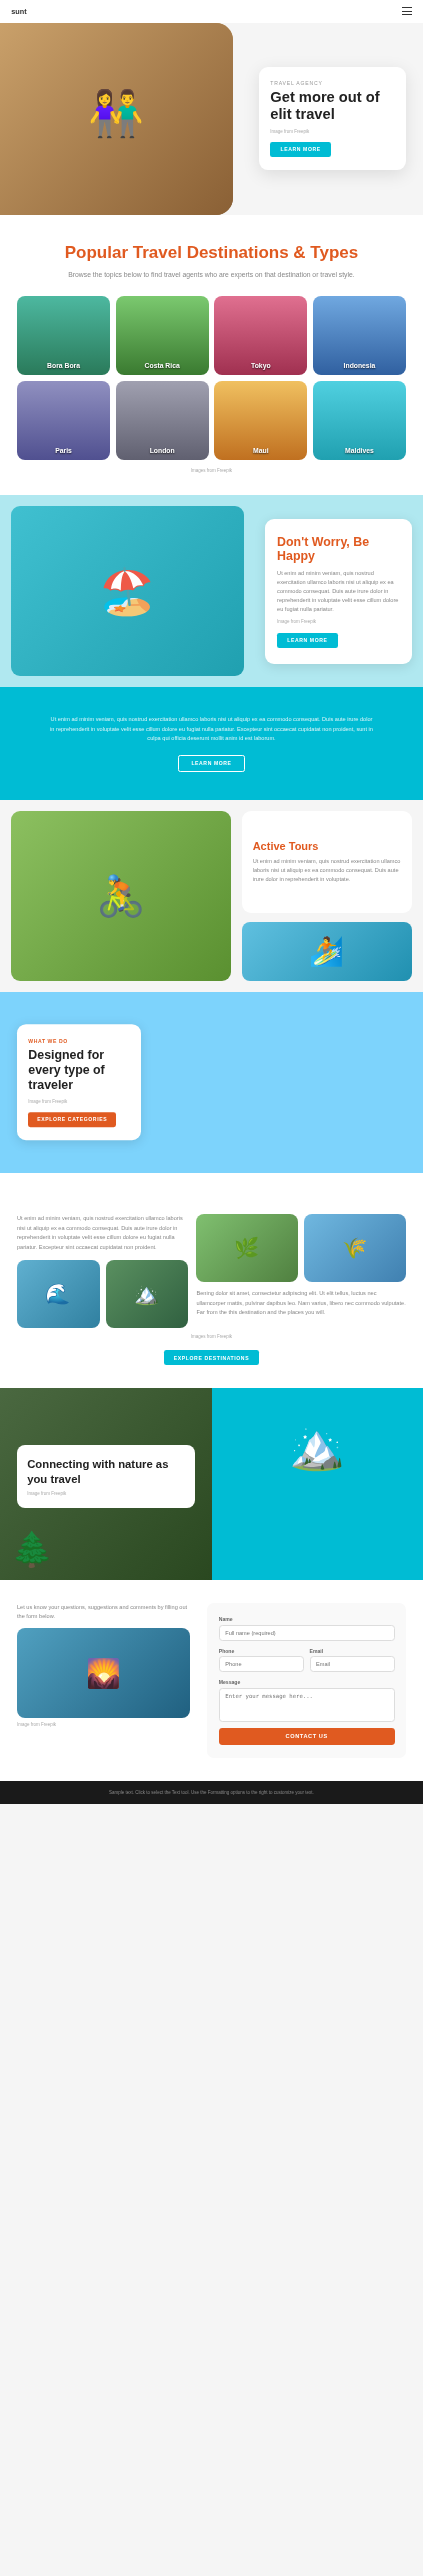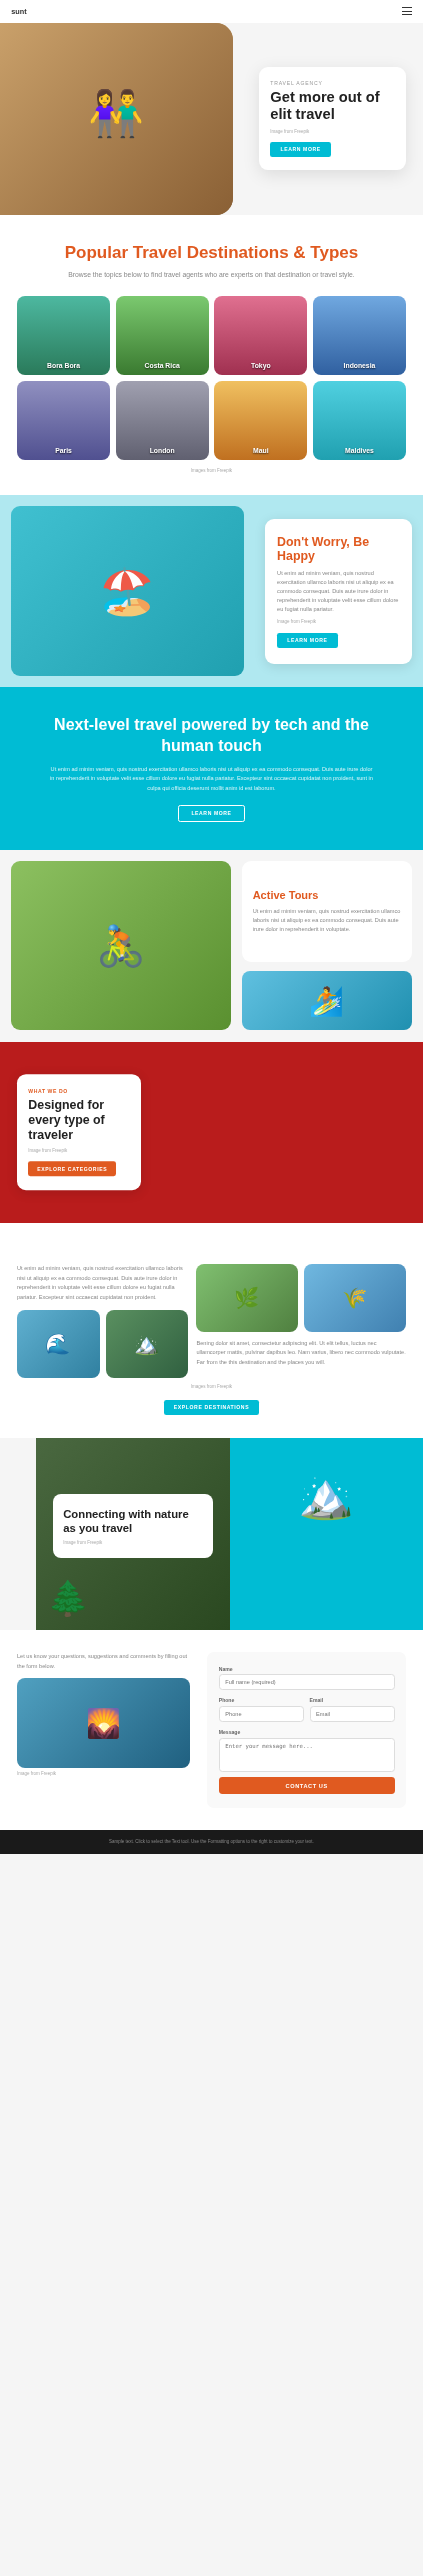--- a/index.html
+++ b/index.html
@@ -62,21 +62,21 @@
     .active-tours-left::after { content: '🚴'; font-size: 40px; position: absolute; top: 50%; left: 50%; transform: translate(-50%, -50%); }
     .active-tours-right { width: 45%; display: flex; flex-direction: column; justify-content: center; padding: 11.3px 11.3px 11.3px 0; gap: 9px; }
     .active-tours-card { background: #fff; border-radius: 9px; padding: 12.4px 10.2px; flex: 1; display: flex; flex-direction: column; justify-content: center; }
     .active-tours-card:first-child { flex: 1.3; }
     .active-tours-title { font-size: 11px; font-weight: 700; color: #e05a20; margin-bottom: 5.6px; }
     .active-tours-text { font-size: 5.6px; color: #888; line-height: 1.6; }
     .active-tours-img-right { border-radius: 8px; overflow: hidden; flex: 1; background: linear-gradient(135deg, #60c0e0 0%, #2090b0 100%); position: relative; }
     .active-tours-img-right::after { content: '🏄'; font-size: 28px; position: absolute; top: 50%; left: 50%; transform: translate(-50%, -50%); }
 
     
-    .designed-section { position: relative; height: 181px; background: #b91c1c; display: flex; align-items: flex-end; overflow: hidden; }
+    .designed-section { position: relative; height: 181px; background: #7dd3fc; display: flex; align-items: flex-end; overflow: hidden; }
     .designed-img { width: 65%; background: linear-gradient(135deg, #e8c060 0%, #c09030 100%); position: relative; overflow: hidden; }
     .designed-img::after { content: '🏖️'; font-size: 45px; position: absolute; top: 50%; left: 50%; transform: translate(-50%, -50%); }
     .designed-card { position: absolute; left: 17px; top: 50%; transform: translateY(-50%); background: #fff; border-radius: 9px; padding: 13.5px 11.3px; width: 124px; box-shadow: 0 2.3px 11.3px rgba(0,0,0,0.12); z-index: 2; }
     .designed-tag { font-size: 5.1px; color: #e05a20; letter-spacing: 0.6px; text-transform: uppercase; font-weight: 700; margin-bottom: 4.5px; }
     .designed-title { font-size: 12.4px; font-weight: 700; color: #222; line-height: 1.2; margin-bottom: 5.6px; }
     .designed-credit { font-size: 4.5px; color: #aaa; margin-bottom: 8px; }
     .btn-orange { display: inline-block; background: #e05a20; color: #fff; font-size: 5.1px; letter-spacing: 0.6px; text-transform: uppercase; padding: 4.5px 9px; border-radius: 2.3px; cursor: pointer; border: none; font-weight: 600; }
 
     
     .nearfar-section { background: #fff; padding: 28px 17px 22.6px; text-align: center; }
@@ -94,21 +94,21 @@
     .nearfar-img-4 { background: linear-gradient(135deg, #70b8e0 0%, #4080b0 100%); }
     .nearfar-img::after { font-size: 20.3px; position: absolute; top: 50%; left: 50%; transform: translate(-50%, -50%); }
     .nearfar-img-1::after { content: '🌊'; }
     .nearfar-img-2::after { content: '🏔️'; }
     .nearfar-img-3::after { content: '🌿'; }
     .nearfar-img-4::after { content: '🌾'; }
     .nearfar-credit { font-size: 4.5px; color: #aaa; margin-top: 5.6px; text-align: center; }
     .nearfar-btn-wrap { text-align: center; margin-top: 11.3px; }
 
     
-    .nature-section { position: relative; min-height: 192px; overflow: hidden; display: flex; padding-left: 36px; }
+    .nature-section { position: relative; min-height: 192px; overflow: hidden; display: flex; }
     .nature-left { width: 50%; background: linear-gradient(135deg, #4a6840 0%, #2a4820 100%); position: relative; overflow: hidden; padding: 22.6px 17px; }
     .nature-left::before { content: '🌲'; font-size: 34px; position: absolute; bottom: 11.3px; left: 11.3px; opacity: 0.6; }
     .nature-card { background: #fff; border-radius: 8px; padding: 12.4px 10.2px; margin-top: 34px; }
     .nature-title { font-size: 11.3px; font-weight: 700; color: #222; line-height: 1.3; margin-bottom: 4.5px; }
     .nature-credit { font-size: 4.5px; color: #aaa; }
     .nature-right { width: 50%; background: #00bcd4; position: relative; overflow: hidden; }
     .nature-right::after { content: '🏔️'; font-size: 45px; position: absolute; top: 30%; left: 50%; transform: translate(-50%, -50%); }
 
     
     .contact-section { background: #fff; padding: 22.6px 17px; }
@@ -188,21 +188,20 @@
   <div class="happy-img"></div>
   <div class="happy-card">
     <h2 class="happy-card-title">Don't Worry, Be Happy</h2>
     <p class="happy-card-text">Ut enim ad minim veniam, quis nostrud exercitation ullamco laboris nisi ut aliquip ex ea commodo consequat. Duis aute irure dolor in reprehenderit in voluptate velit esse cillum dolore eu fugiat nulla pariatur.</p>
     <div class="happy-card-credit">Image from Freepik</div>
     <button class="btn-primary">LEARN MORE</button>
   </div>
 </section>
 
 <section class="nextlevel-section">
-  <h2 class="nextlevel-title">Next-level travel powered by tech and the human touch</h2>
   <p class="nextlevel-text">Ut enim ad minim veniam, quis nostrud exercitation ullamco laboris nisi ut aliquip ex ea commodo consequat. Duis aute irure dolor in reprehenderit in voluptate velit esse cillum dolore eu fugiat nulla pariatur. Excepteur sint occaecat cupidatat non proident, sunt in culpa qui officia deserunt mollit anim id est laborum.</p>
   <button class="btn-white-outline">LEARN MORE</button>
 </section>
 
 <section class="active-tours-section">
   <div class="active-tours-left"></div>
   <div class="active-tours-right">
     <div class="active-tours-card">
       <h2 class="active-tours-title">Active Tours</h2>
       <p class="active-tours-text">Ut enim ad minim veniam, quis nostrud exercitation ullamco laboris nisi ut aliquip ex ea commodo consequat. Duis aute irure dolor in reprehenderit in voluptate.</p>

